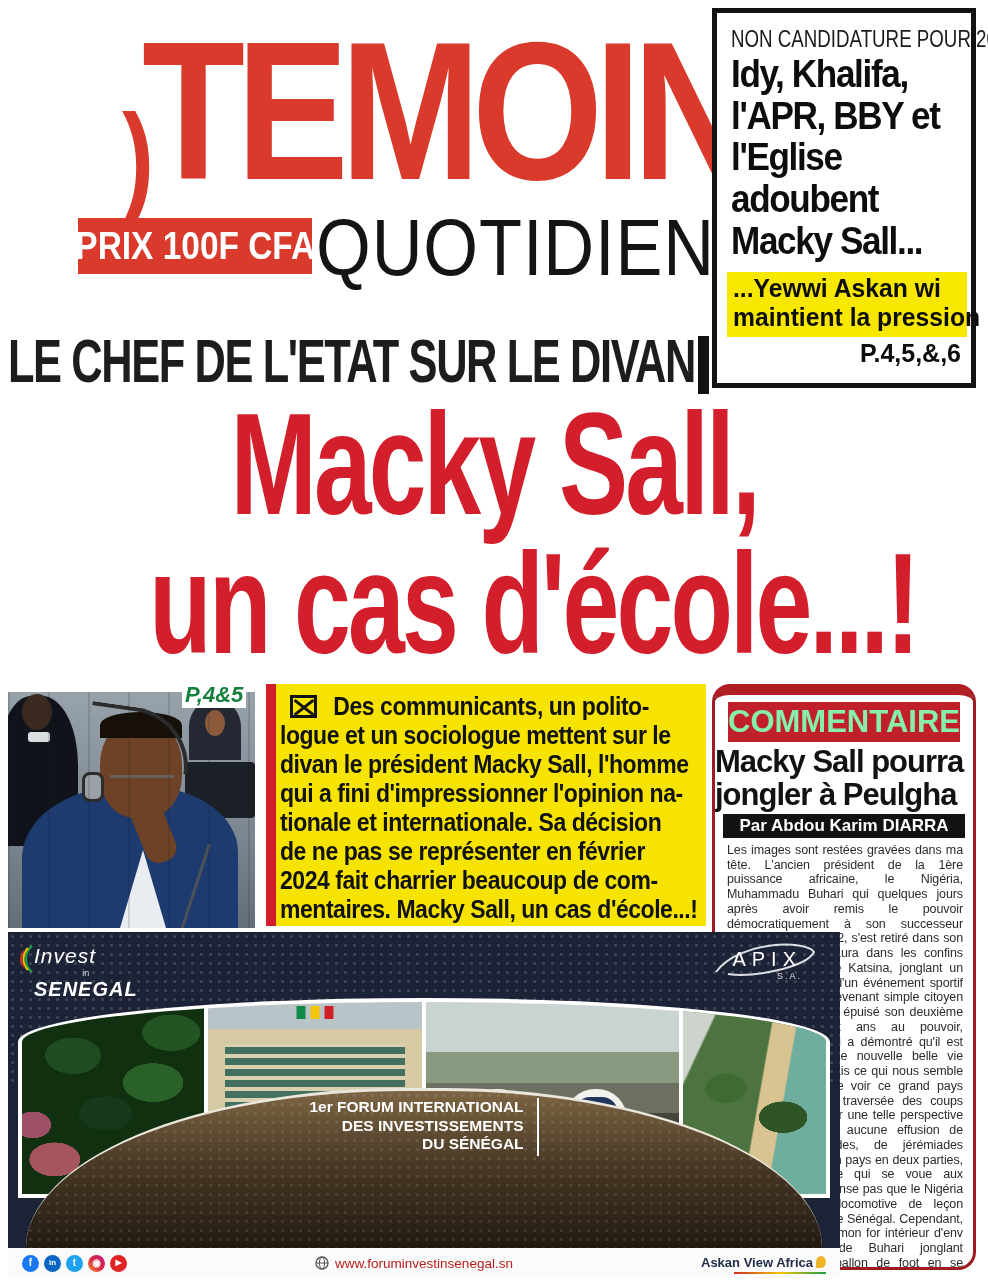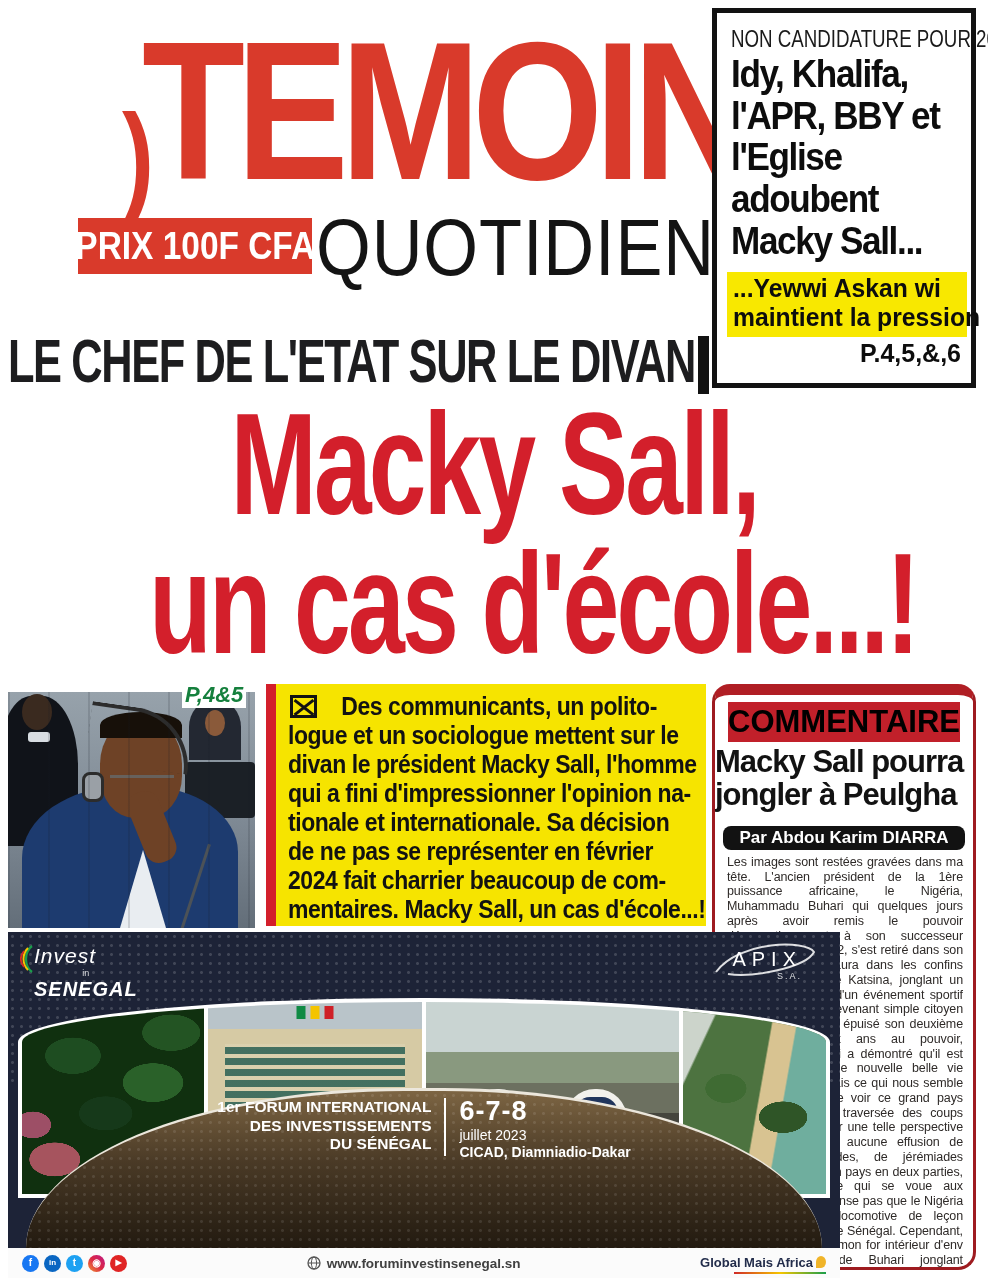--- a/index.html
+++ b/index.html
@@ -67,39 +67,39 @@
   .ph-earcup { position:absolute; left:74px; top:80px; width:22px; height:30px; background:#9aa0a6; border:3px solid #2c2c2c; border-radius:8px; }
   .ph-band { position:absolute; left:80px; top:16px; width:104px; height:60px; border:4px solid #2c2c2c;
     border-bottom:none; border-left:none; border-radius:0 60px 0 0; transform:rotate(8deg); }
   .ph-hand { position:absolute; left:128px; top:98px; width:32px; height:74px; background:#6e4226;
     border-radius:14px; transform:rotate(-22deg); }
   .ph-mic { position:absolute; left:186px; top:150px; width:3px; height:90px; background:#4c5257; transform:rotate(18deg); }
   .photo-label { left:182px; top:682px; background:#fff; color:#15803d; font-size:22px; font-weight:bold; padding:0 3px;font-style:italic; }
 
   
   .lead { left:266px; top:684px; width:440px; height:242px; background:#f6e400;
-    border-left:10px solid #d31f2b; padding:8px 10px 0 12px; }
+    border-left:10px solid #d31f2b; padding:8px 10px 0 4px; }
   .lead-line { font-size:25px; font-weight:bold; color:#121212; line-height:29px;
     letter-spacing:-0.5px; transform:scaleX(0.92); transform-origin:left top; white-space:nowrap; }
   .lead-line.first { padding-left:58px; }
   .lead-marker { position:absolute; left:14px; top:11px; width:27px; height:23px; border:3px solid #121212; }
   .lead-marker::before, .lead-marker::after { content:""; position:absolute; left:-1px; top:8px;
     width:24px; height:3px; background:#121212; }
   .lead-marker::before { transform:rotate(38deg); }
   .lead-marker::after { transform:rotate(-38deg); }
 
   
   .commentary { left:712px; top:684px; width:264px; height:586px; background:#fff;
     border:3px solid #9e1b20; border-top:11px solid #b01e24; border-radius:18px; overflow:hidden; }
-  .c-header { margin:7px 13px 2px; background:#c1202a; color:#000000; text-align:center;
+  .c-header { margin:7px 13px 2px; background:#c1202a; color:#86efac; text-align:center;
     font-size:31px; font-weight:bold; letter-spacing:0; line-height:40px; }
   .c-title { text-align:left; font-size:31px; font-weight:bold; color:#121212; line-height:1.08;
     letter-spacing:-1px; margin-top:3px; }
   .c-byline { background:#121212; color:#fff; text-align:center; font-size:17px; font-weight:bold;
-    margin:14px 8px 0; padding:2px 0;border-radius:8px; }
+    margin:2px 8px 0; padding:2px 0; }
   .c-body { padding:5px 10px 0 12px; font-size:12.5px; line-height:1.18; text-align:justify;
     color:#2e2a28; letter-spacing:-0.1px; }
 
   
   .ad { left:8px; top:932px; width:832px; height:346px; background:#1d2337; overflow:hidden; }
   .ad-dots { position:absolute; left:0; right:0; top:0; height:150px;
     background-image:radial-gradient(circle, rgba(255,255,255,.16) 1.2px, transparent 1.7px);
     background-size:9px 9px; }
   .invest-logo { position:absolute; left:26px; top:12px; color:#fff; }
   .invest-logo .l1 { font-size:21px; font-style:italic; letter-spacing:1px; }
@@ -168,21 +168,21 @@
   .arc-venue { font-size:14px; font-weight:bold; margin-top:1px; }
 
   .ad-footer { position:absolute; left:0; right:0; bottom:0; height:30px; background:#fbfbfb;
     display:flex; align-items:center; justify-content:space-between; padding:0 14px; z-index:4; }
   .socials { display:flex; gap:5px; }
   .soc { width:17px; height:17px; border-radius:50%; color:#fff; font-size:10px; font-weight:bold;
     display:flex; align-items:center; justify-content:center; line-height:1; }
   .soc.fb { background:#1877f2; } .soc.li { background:#0a66c2; font-size:8px; }
   .soc.tw { background:#1da1f2; } .soc.ig { background:linear-gradient(45deg,#f09433,#dc2743,#bc1888); }
   .soc.yt { background:#e02424; font-size:8px; }
-  .site { display:flex; align-items:center; gap:6px; font-size:13.5px; font-weight:bold; color:#404040; }
+  .site { display:flex; align-items:center; gap:6px; font-size:13.5px; font-weight:normal; color:#b91c1c; }
   .gva { text-align:right; }
   .gva .name { font-size:13px; font-weight:bold; color:#232d4b; display:inline-block; }
   .gva .dot { display:inline-block; width:10px; height:12px; background:#f0b429; border-radius:50% 50% 50% 0; margin-left:3px; vertical-align:middle; }
   .gva .bar { height:2px; width:92px; margin-top:1px; margin-left:auto;
     background:linear-gradient(90deg,#d02b27,#f6c500,#1a9e4b); }
 </style>
 </head>
 <body>
 
 <div class="page">
@@ -301,44 +301,39 @@
     </div>
 
     <div class="arc">
       <div class="arc-cols">
         <div class="arc-left">
           <div>1er FORUM INTERNATIONAL</div>
           <div>DES INVESTISSEMENTS</div>
           <div>DU SÉNÉGAL</div>
         </div>
         <div class="arc-div"></div>
-        <div class="arc-right">
-          <div class="arc-dates">6-7-8</div>
-          <div class="arc-month">juillet 2023</div>
-          <div class="arc-venue">CICAD, Diamniadio-Dakar</div>
-        </div>
       </div>
     </div>
 
     <div class="ad-footer">
       <div class="socials">
         <span class="soc fb">f</span>
         <span class="soc li">in</span>
         <span class="soc tw">t</span>
         <span class="soc ig">◉</span>
         <span class="soc yt">▶</span>
       </div>
       <div class="site">
         <svg width="14" height="14" viewBox="0 0 14 14">
           <circle cx="7" cy="7" r="6" fill="none" stroke="#555" stroke-width="1.3"></circle>
           <ellipse cx="7" cy="7" rx="2.6" ry="6" fill="none" stroke="#555" stroke-width="1"></ellipse>
           <line x1="1" y1="7" x2="13" y2="7" stroke="#555" stroke-width="1"></line>
         </svg>
         <span>www.foruminvestinsenegal.sn</span>
       </div>
       <div class="gva">
-        <span class="name">Global Mais Africa</span><span class="dot"></span>
+        <span class="name">Askan View Africa</span><span class="dot"></span>
         <div class="bar"></div>
       </div>
     </div>
   </div>
 
 </div>
 
 </body></html>

